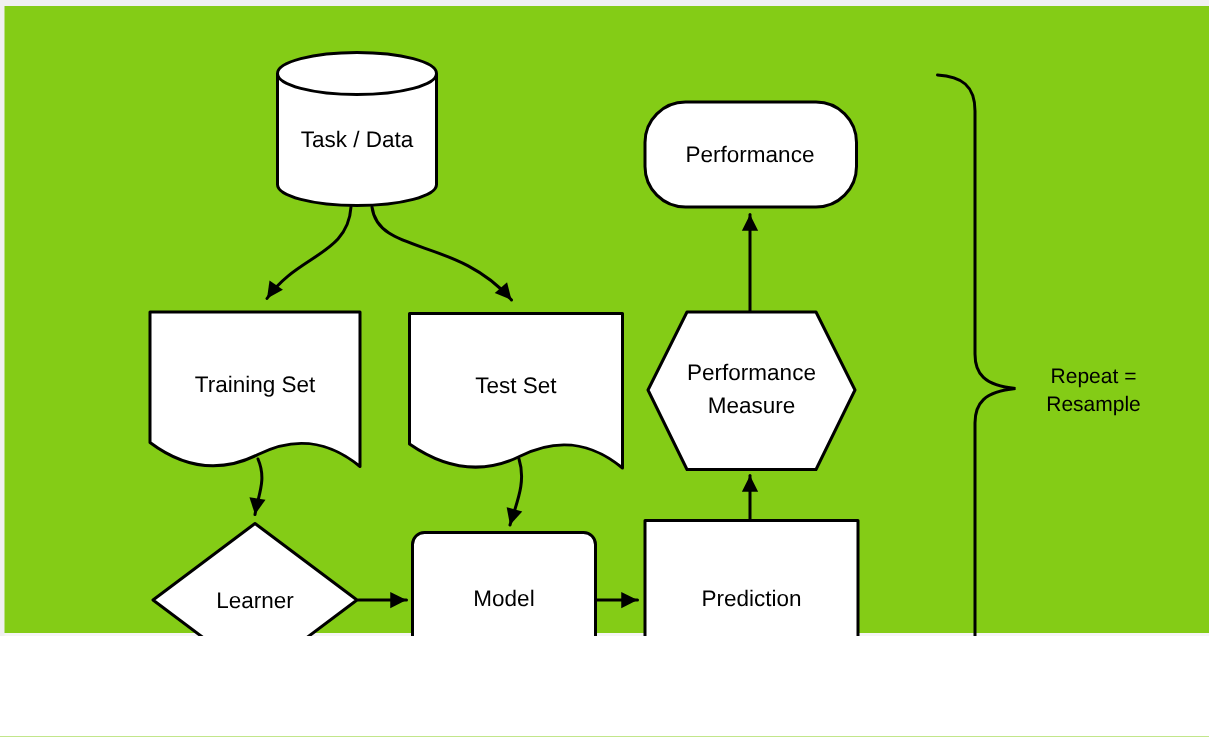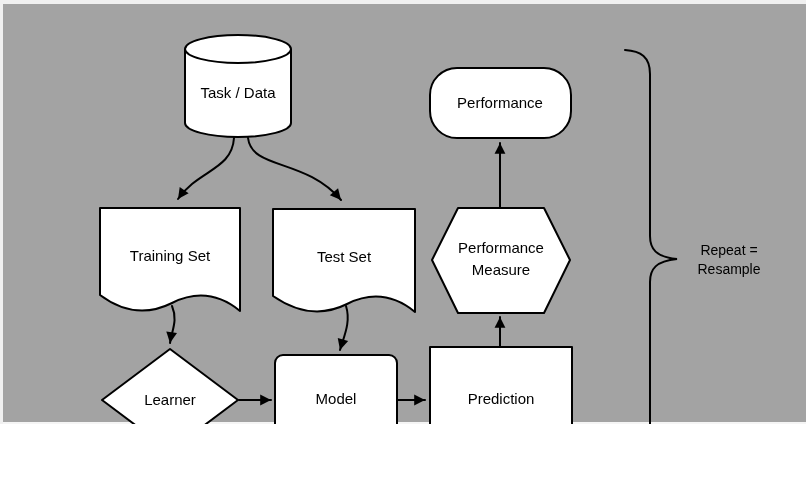--- a/index.html
+++ b/index.html
@@ -1,19 +1,19 @@
 <!DOCTYPE html>
 <html><head>
 <meta charset="utf-8">
 <style>
   html,body{margin:0;padding:0;background:#ffffff;}
   .canvas{
     position:relative;
     width:806px;height:424px;
-    background:#a3a3a3;
+    background:#84cc16;
     box-shadow: inset 3px 0 0 #f0f0f0, inset 0 4px 0 #f0f0f0, inset 0 -2px 0 #f5f5f5;
     overflow:hidden;
     font-family:"Liberation Sans", sans-serif;
   }
   svg{display:block;position:absolute;top:0;left:0;}
   .shape{fill:#ffffff;stroke:#000000;stroke-width:2;stroke-linejoin:round;}
   .edge{fill:none;stroke:#000000;stroke-width:2;stroke-linecap:round;}
   .brace{fill:none;stroke:#000000;stroke-width:2;stroke-linecap:round;}
   text{font-family:"Liberation Sans", sans-serif;font-size:15px;fill:#000000;text-anchor:middle;}
   .note{font-size:14px;}

